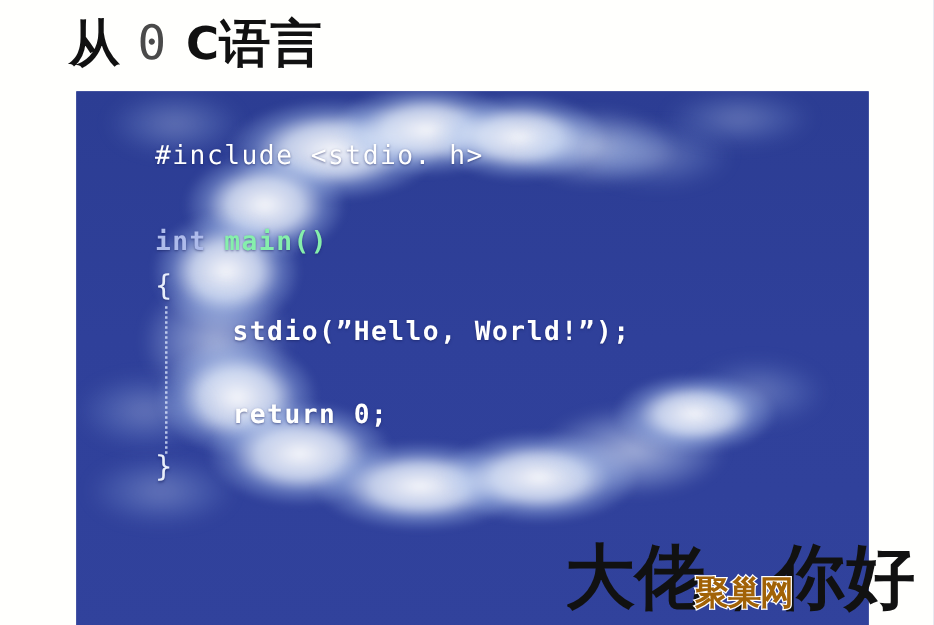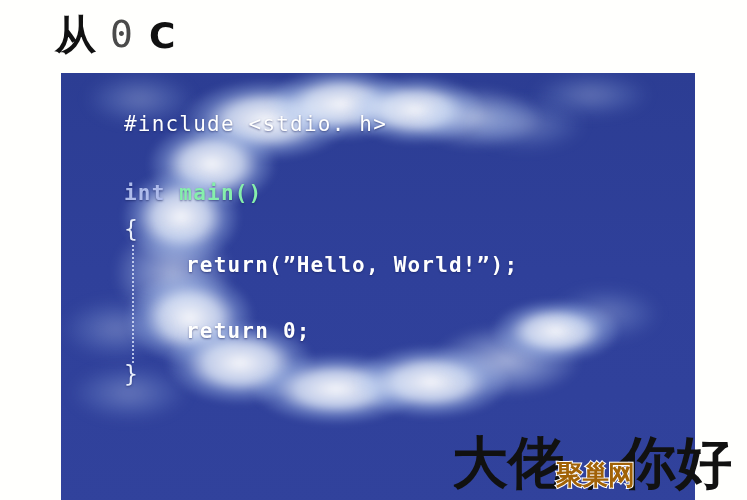--- a/index.html
+++ b/index.html
@@ -166,20 +166,21 @@
 </style>
 </head>
 <body>
 
 <div id="page">
 
   <div id="title">
     <span class="t-seg">从</span>
     <span class="t-zero">0</span>
     <span class="t-c">C</span>
+    <span class="t-seg">语言</span>
   </div>
 
   <div id="photo">
     <div id="sky"></div>
 
     <div class="cloud" style="left:120px; top:6px; width:170px; height:82px;"></div>
     <div class="cloud" style="left:205px; top:-6px; width:150px; height:74px;"></div>
     <div class="cloud" style="left:285px; top:2px; width:140px; height:70px;"></div>
     <div class="cloud soft" style="left:350px; top:14px; width:130px; height:62px;"></div>
     <div class="cloud faint" style="left:405px; top:26px; width:120px; height:52px;"></div>
@@ -198,21 +199,21 @@
 
     <div class="cloud faint" style="left:0px; top:226px; width:110px; height:60px;"></div>
     <div class="cloud faint" style="left:8px; top:292px; width:120px; height:56px;"></div>
     <div class="cloud faint" style="left:24px; top:0px; width:110px; height:52px;"></div>
     <div class="cloud faint" style="left:470px; top:0px; width:120px; height:44px;"></div>
 
     <div id="code">
       <div class="ln" id="ln-include">#include &lt;stdio. h&gt;</div>
       <div class="ln" id="ln-main"><span class="kw-int">int</span><span class="fn"> main()</span></div>
       <div class="ln" id="ln-open">{</div>
-      <div class="ln" id="ln-printf">return(”Hello, World!”);</div>
+      <div class="ln" id="ln-printf">stdio(”Hello, World!”);</div>
       <div class="ln" id="ln-return">return 0;</div>
       <div class="ln" id="ln-close">}</div>
       <div id="indent-guide"></div>
     </div>
   </div>
 
   <div id="caption">大佬，你好！</div>
 
   <div id="watermark">聚巢网</div>
 

